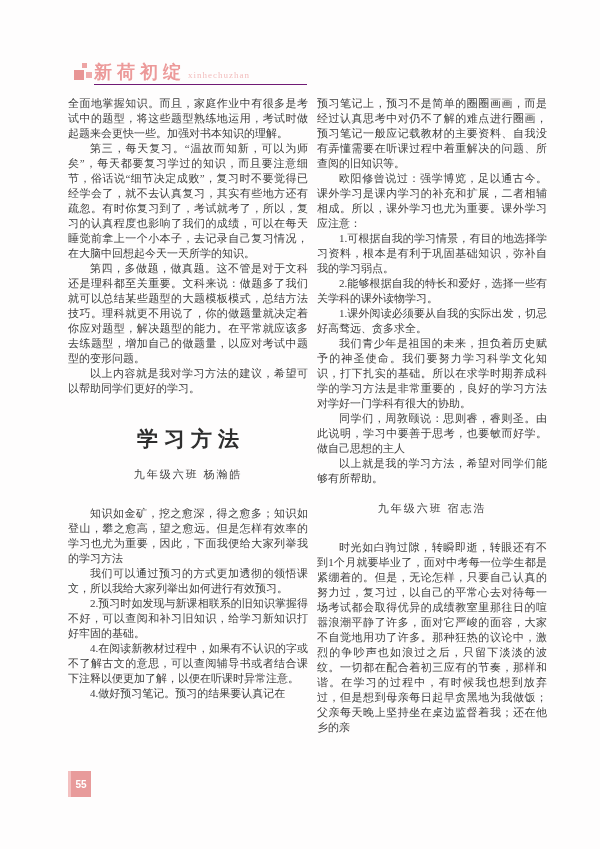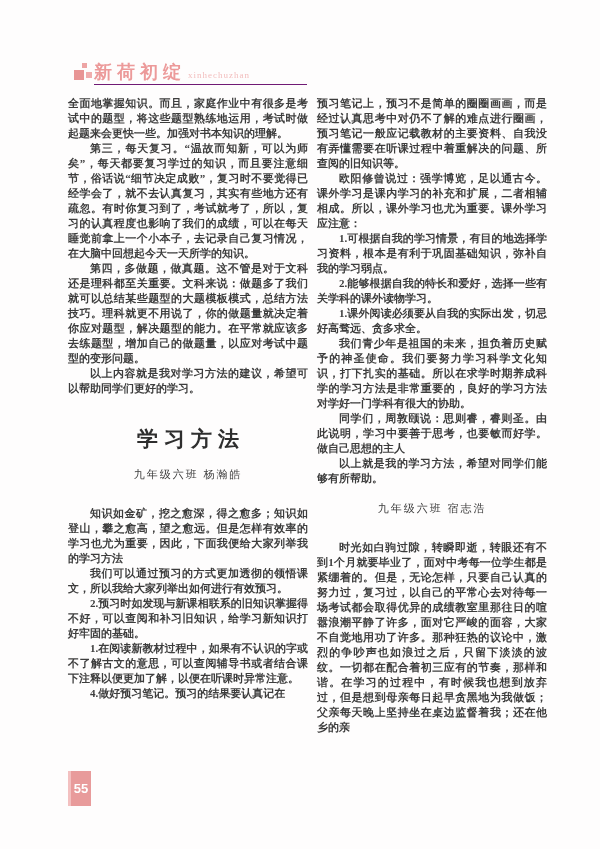--- a/index.html
+++ b/index.html
@@ -32,42 +32,42 @@
     font-size:9px;color:#f2bcbc;letter-spacing:1px;
     margin-left:2px;
   }
   
   .col{position:absolute;top:96px;
     font-size:11px;line-height:15px;
     text-align:justify;
   }
   .col1{left:68px;width:240px;}
   .col2{left:317px;width:230px;}
-  .para{margin:0;text-indent:0;font-weight:bold;}
+  .para{margin:0;text-indent:0;}
   .para.indent{text-indent:2em;}
   .article-title{
     margin:30px 0 0 0;
     font-size:21px;font-weight:bold;color:#2e2e2e;
     text-align:center;letter-spacing:6px;text-indent:6px;
     line-height:26px;
   }
   .byline{
     margin:15px 0 25px 0;
     font-size:11px;color:#3d3d3d;
     text-align:center;letter-spacing:2px;
     line-height:14px;
   }
   
   .page-number{
     position:absolute;left:68px;top:771px;
-    width:23px;height:35px;
+    width:23px;height:26px;
     background:#e89b9b;
     border-left:3px solid #f3c0c0;
     box-sizing:border-box;
-    color:#fff;font-size:13px;font-weight:bold;
+    color:#fff;font-size:10px;font-weight:bold;
     font-family:"Liberation Sans",sans-serif;
     display:flex;align-items:center;justify-content:center;
   }
 </style>
 </head>
 <body>
 
 <div class="page">
 
   <div class="hdr">
@@ -87,21 +87,21 @@
         <p class="para indent">第三，每天复习。“温故而知新，可以为师矣”，每天都要复习学过的知识，而且要注意细节，俗话说“细节决定成败”，复习时不要觉得已经学会了，就不去认真复习，其实有些地方还有疏忽。有时你复习到了，考试就考了，所以，复习的认真程度也影响了我们的成绩，可以在每天睡觉前拿上一个小本子，去记录自己复习情况，在大脑中回想起今天一天所学的知识。</p>
         <p class="para indent">第四，多做题，做真题。这不管是对于文科还是理科都至关重要。文科来说：做题多了我们就可以总结某些题型的大题模板模式，总结方法技巧。理科就更不用说了，你的做题量就决定着你应对题型，解决题型的能力。在平常就应该多去练题型，增加自己的做题量，以应对考试中题型的变形问题。</p>
         <p class="para indent">以上内容就是我对学习方法的建议，希望可以帮助同学们更好的学习。</p>
       </div>
     <h2 class="article-title">学习方法</h2>
     <div class="byline">九年级六班 杨瀚皓</div>
     <div>
         <p class="para indent">知识如金矿，挖之愈深，得之愈多；知识如登山，攀之愈高，望之愈远。但是怎样有效率的学习也尤为重要，因此，下面我便给大家列举我的学习方法</p>
         <p class="para indent">我们可以通过预习的方式更加透彻的领悟课文，所以我给大家列举出如何进行有效预习。</p>
         <p class="para indent">2.预习时如发现与新课相联系的旧知识掌握得不好，可以查阅和补习旧知识，给学习新知识打好牢固的基础。</p>
-        <p class="para indent">1.在阅读新教材过程中，如果有不认识的字或不了解古文的意思，可以查阅辅导书或者结合课下注释以便更加了解，以便在听课时异常注意。</p>
+        <p class="para indent">4.在阅读新教材过程中，如果有不认识的字或不了解古文的意思，可以查阅辅导书或者结合课下注释以便更加了解，以便在听课时异常注意。</p>
         <p class="para indent">4.做好预习笔记。预习的结果要认真记在</p>
       </div>
   </div>
 
   <div class="col col2">
     <div>
         <p class="para">预习笔记上，预习不是简单的圈圈画画，而是经过认真思考中对仍不了解的难点进行圈画，预习笔记一般应记载教材的主要资料、自我没有弄懂需要在听课过程中着重解决的问题、所查阅的旧知识等。</p>
         <p class="para indent">欧阳修曾说过：强学博览，足以通古今。课外学习是课内学习的补充和扩展，二者相辅相成。所以，课外学习也尤为重要。课外学习应注意：</p>
         <p class="para indent">1.可根据自我的学习情景，有目的地选择学习资料，根本是有利于巩固基础知识，弥补自我的学习弱点。</p>
         <p class="para indent">2.能够根据自我的特长和爱好，选择一些有关学科的课外读物学习。</p>

